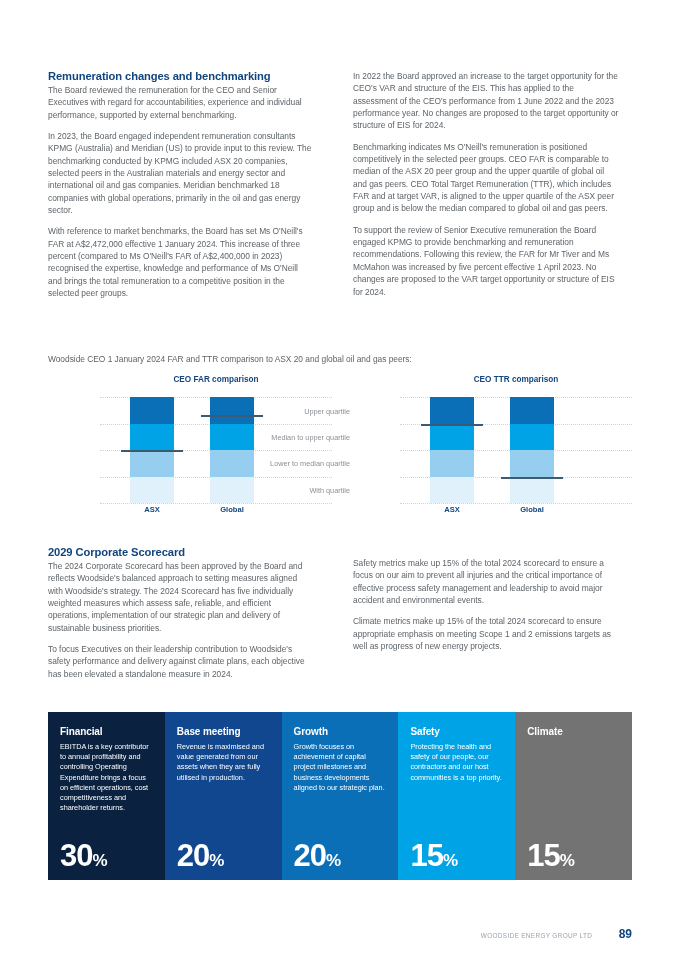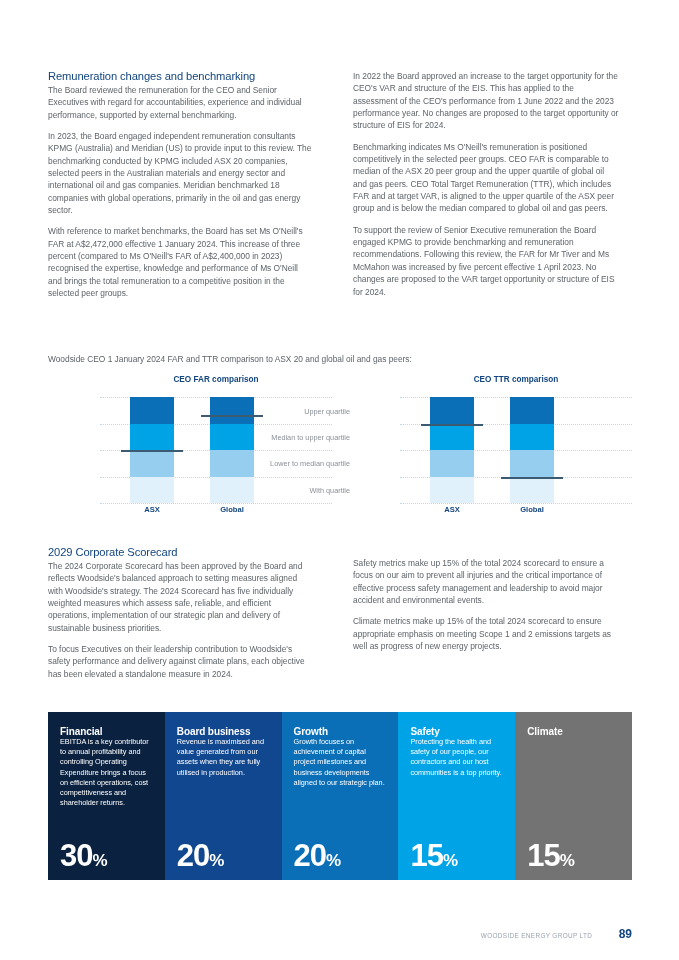--- a/index.html
+++ b/index.html
@@ -27,21 +27,21 @@
     left: 48px;
     top: 70px;
     width: 584px;
     display: flex;
     gap: 27px;
   }
   .col { width: 278px; }
 
   h2.section-head {
     font-size: 11.2px;
-    font-weight: normal;
+    font-weight: bold;
     color: #12457f;
     margin: 0 0 2px 0;
     letter-spacing: -0.1px;
   }
   p.body-text {
     font-size: 8.4px;
     line-height: 12.35px;
     margin: 0 12px 9px 0;
     color: #5e6469;
     letter-spacing: -0.02px;
@@ -159,20 +159,21 @@
     position: relative;
     width: 116.8px;
     height: 168px;
     padding: 14px 12px 0 12px;
     box-sizing: border-box;
     color: #ffffff;
   }
   .panel-title {
     font-size: 10px;
     font-weight: bold;
+    margin-bottom: 5px;
     letter-spacing: -0.1px;
   }
   .panel-desc {
     font-size: 7.3px;
     line-height: 10.2px;
     letter-spacing: -0.02px;
   }
   .panel-pct {
     position: absolute;
     left: 12px;
@@ -301,21 +302,21 @@
     </div>
   </div>
 
   <div class="panels" id="panels">
       <div class="panel" style="background: rgb(10, 34, 64);">
         <div class="panel-title">Financial</div>
         <div class="panel-desc">EBITDA is a key contributor to annual profitability and controlling Operating Expenditure brings a focus on efficient operations, cost competitiveness and shareholder returns.</div>
         <div class="panel-pct"><span class="num">30</span><span class="sym">%</span></div>
       </div>
       <div class="panel" style="background: rgb(17, 71, 143);">
-        <div class="panel-title">Board business</div>
+        <div class="panel-title">Base meeting</div>
         <div class="panel-desc">Revenue is maximised and value generated from our assets when they are fully utilised in production.</div>
         <div class="panel-pct"><span class="num">20</span><span class="sym">%</span></div>
       </div>
       <div class="panel" style="background: rgb(11, 111, 184);">
         <div class="panel-title">Growth</div>
         <div class="panel-desc">Growth focuses on achievement of capital project milestones and business developments aligned to our strategic plan.</div>
         <div class="panel-pct"><span class="num">20</span><span class="sym">%</span></div>
       </div>
       <div class="panel" style="background: rgb(0, 163, 230);">
         <div class="panel-title">Safety</div>

